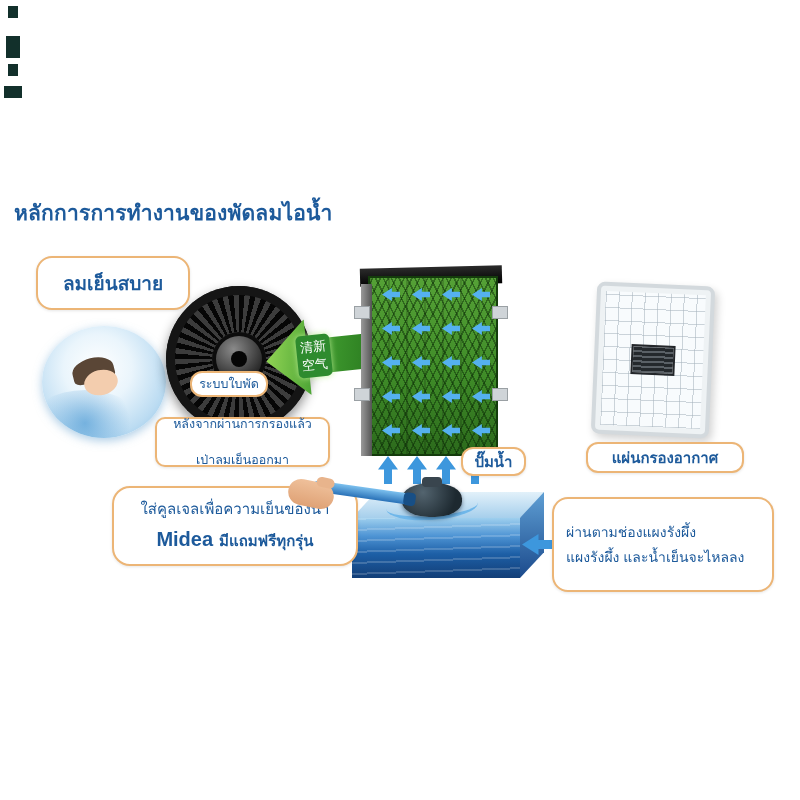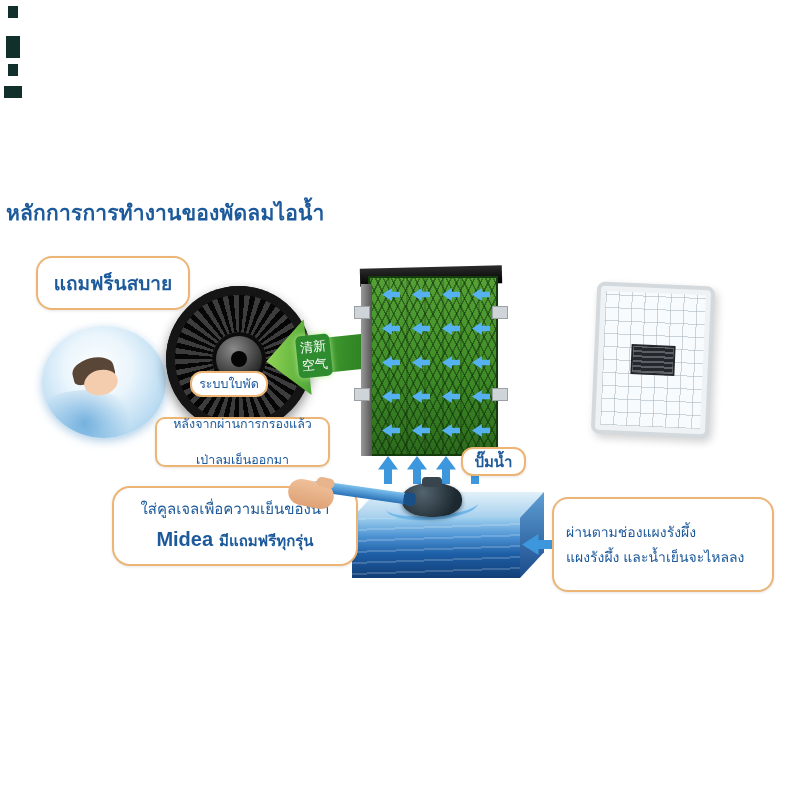--- a/index.html
+++ b/index.html
@@ -8,21 +8,21 @@
   .slide { position:relative; width:800px; height:800px; background:#ffffff; overflow:hidden; }
   .abs { position:absolute; }
 
   
   .artifact { position:absolute; background:#12302b; }
   .a1 { left:8px; top:6px; width:10px; height:12px; }
   .a2 { left:6px; top:36px; width:14px; height:22px; }
   .a3 { left:8px; top:64px; width:10px; height:12px; }
   .a4 { left:4px; top:86px; width:18px; height:12px; }
 
-  .title { position:absolute; left:6px; top:196px; font-size:21px; font-weight:bold;
+  .title { position:absolute; left:14px; top:196px; font-size:21px; font-weight:bold;
            color:var(--title-blue,#1d5a9b); letter-spacing:.2px; }
 
   .callout { position:absolute; background:#fff; border:2px solid var(--callout-border,#ecb576);
              color:var(--title-blue,#1d5a9b); display:flex; flex-direction:column;
              align-items:center; justify-content:center; text-align:center;
              box-shadow:0 1px 3px rgba(0,0,0,.10); z-index:5; }
   .cool-air   { left:36px;  top:256px; width:154px; height:54px; border-radius:16px; font-size:19px; font-weight:bold; }
   .fan-label  { left:190px; top:371px; width:78px;  height:26px; border-radius:12px; font-size:12.5px; }
   .after-filter{ left:155px; top:417px; width:175px; height:50px; border-radius:10px; font-size:12.5px; line-height:1.6;gap:16px; }
   .pump-label { left:461px; top:447px; width:65px;  height:29px; border-radius:12px; font-size:15px; font-weight:bold; }
@@ -135,21 +135,21 @@
 <div class="slide">
 
   <div class="artifact a1"></div>
   <div class="artifact a2"></div>
   <div class="artifact a3"></div>
   <div class="artifact a4"></div>
 
   <h1 class="title">หลักการการทำงานของพัดลมไอน้ำ</h1>
 
   <div class="callout cool-air">
-    <span>แถมฟร็นสบาย</span>
+    <span>ลมเย็นสบาย</span>
   </div>
 
   <div class="abs person-photo">
     <div class="person-splash"></div>
     <div class="person-hair"></div>
     <div class="person-face"></div>
   </div>
 
   <div class="abs fan-wheel">
     <div class="fan-hub">
@@ -204,20 +204,23 @@
   <div class="callout fan-label">
     <span>ระบบใบพัด</span>
   </div>
   <div class="callout after-filter">
     <span>หลังจากผ่านการกรองแล้ว</span>
     <span>เป่าลมเย็นออกมา</span>
   </div>
   <div class="callout pump-label">
     <span>ปั๊มน้ำ</span>
   </div>
+  <div class="callout filter-label">
+    <span>แผ่นกรองอากาศ</span>
+  </div>
 
   <div class="abs filter">
     <div class="filter-grid"></div>
     <div class="filter-vent"></div>
   </div>
 
   <div class="abs tank-top"></div>
   <div class="abs tank-front"></div>
   <div class="abs tank-right"></div>
   <div class="abs pump-swirl"></div>

